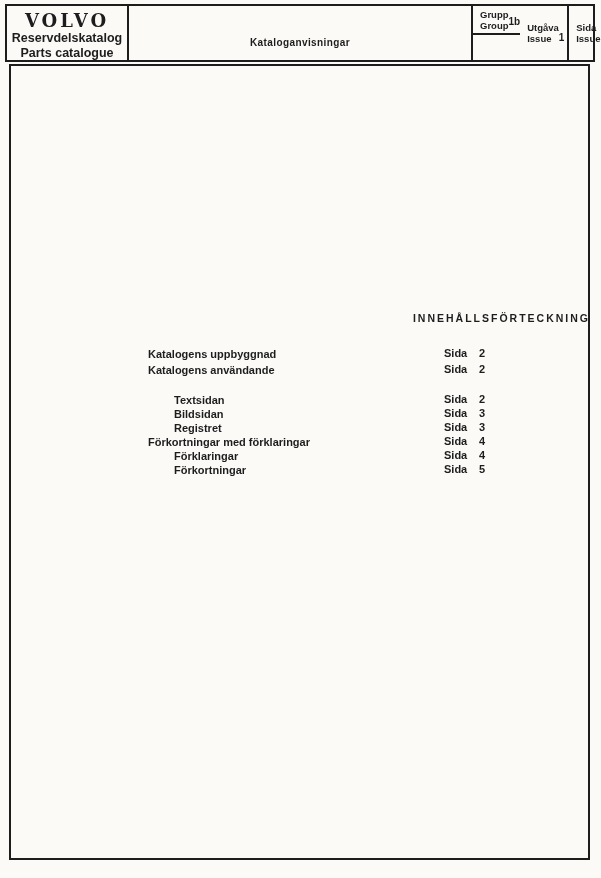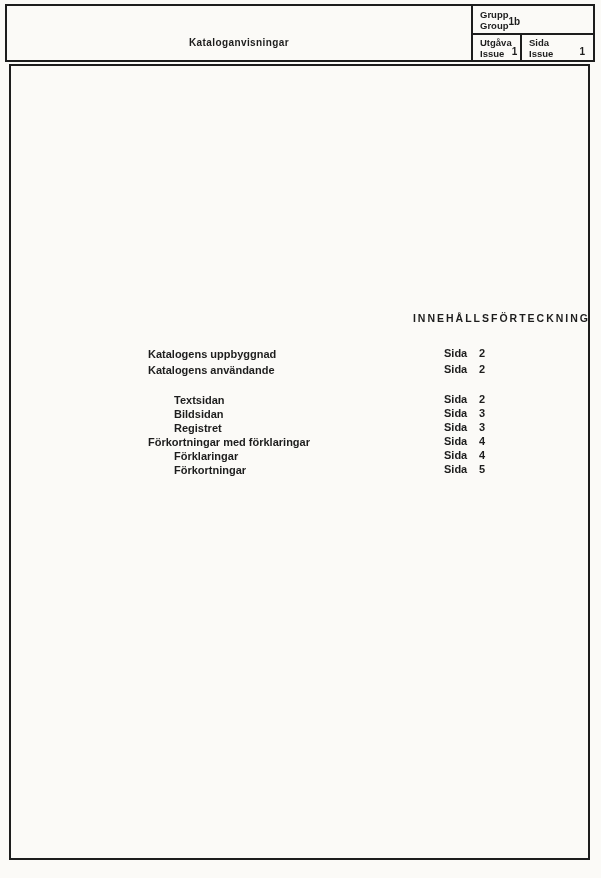--- a/index.html
+++ b/index.html
@@ -33,21 +33,21 @@
   .cat-title { font-weight: bold; font-size: 12.5px; line-height: 15px; }
   .hcell-mid {
     flex: 1; height: 100%;
     display: flex; align-items: flex-end; justify-content: center;
     padding-bottom: 12px;
   }
   .mid-title { font-weight: bold; font-size: 10px; letter-spacing: 0.4px; }
   .hcell-right {
     width: 122px; height: 100%;
     border-left: 2px solid #1d1d1d;
-    display: flex; flex-direction: column;
+    display: flex; flex-direction: row;
   }
   .hrow-group {
     height: 29px; border-bottom: 2px solid #1d1d1d;
     display: flex; align-items: center;
   }
   .hrow-bottom { flex: 1; display: flex; }
   .lbl-stack {
     font-weight: bold; font-size: 9.5px; line-height: 11px;
     padding-left: 7px; white-space: nowrap;
   }
@@ -82,20 +82,25 @@
     position: absolute; right: 0; top: -1px; width: 41px;
     display: flex; justify-content: space-between;
   }
 </style>
 </head>
 <body>
 
 <div class="page">
 
   <div class="header-box">
+    <div class="hcell-left">
+      <div class="volvo-logo">VOLVO</div>
+      <div class="cat-title">Reservdelskatalog</div>
+      <div class="cat-title">Parts catalogue</div>
+    </div>
     <div class="hcell-mid">
       <div class="mid-title">Kataloganvisningar</div>
     </div>
     <div class="hcell-right">
       <div class="hrow-group">
         <div class="lbl-stack">
           <div>Grupp</div>
           <div>Group</div>
         </div>
         <div class="hval grp-val">1b</div>

